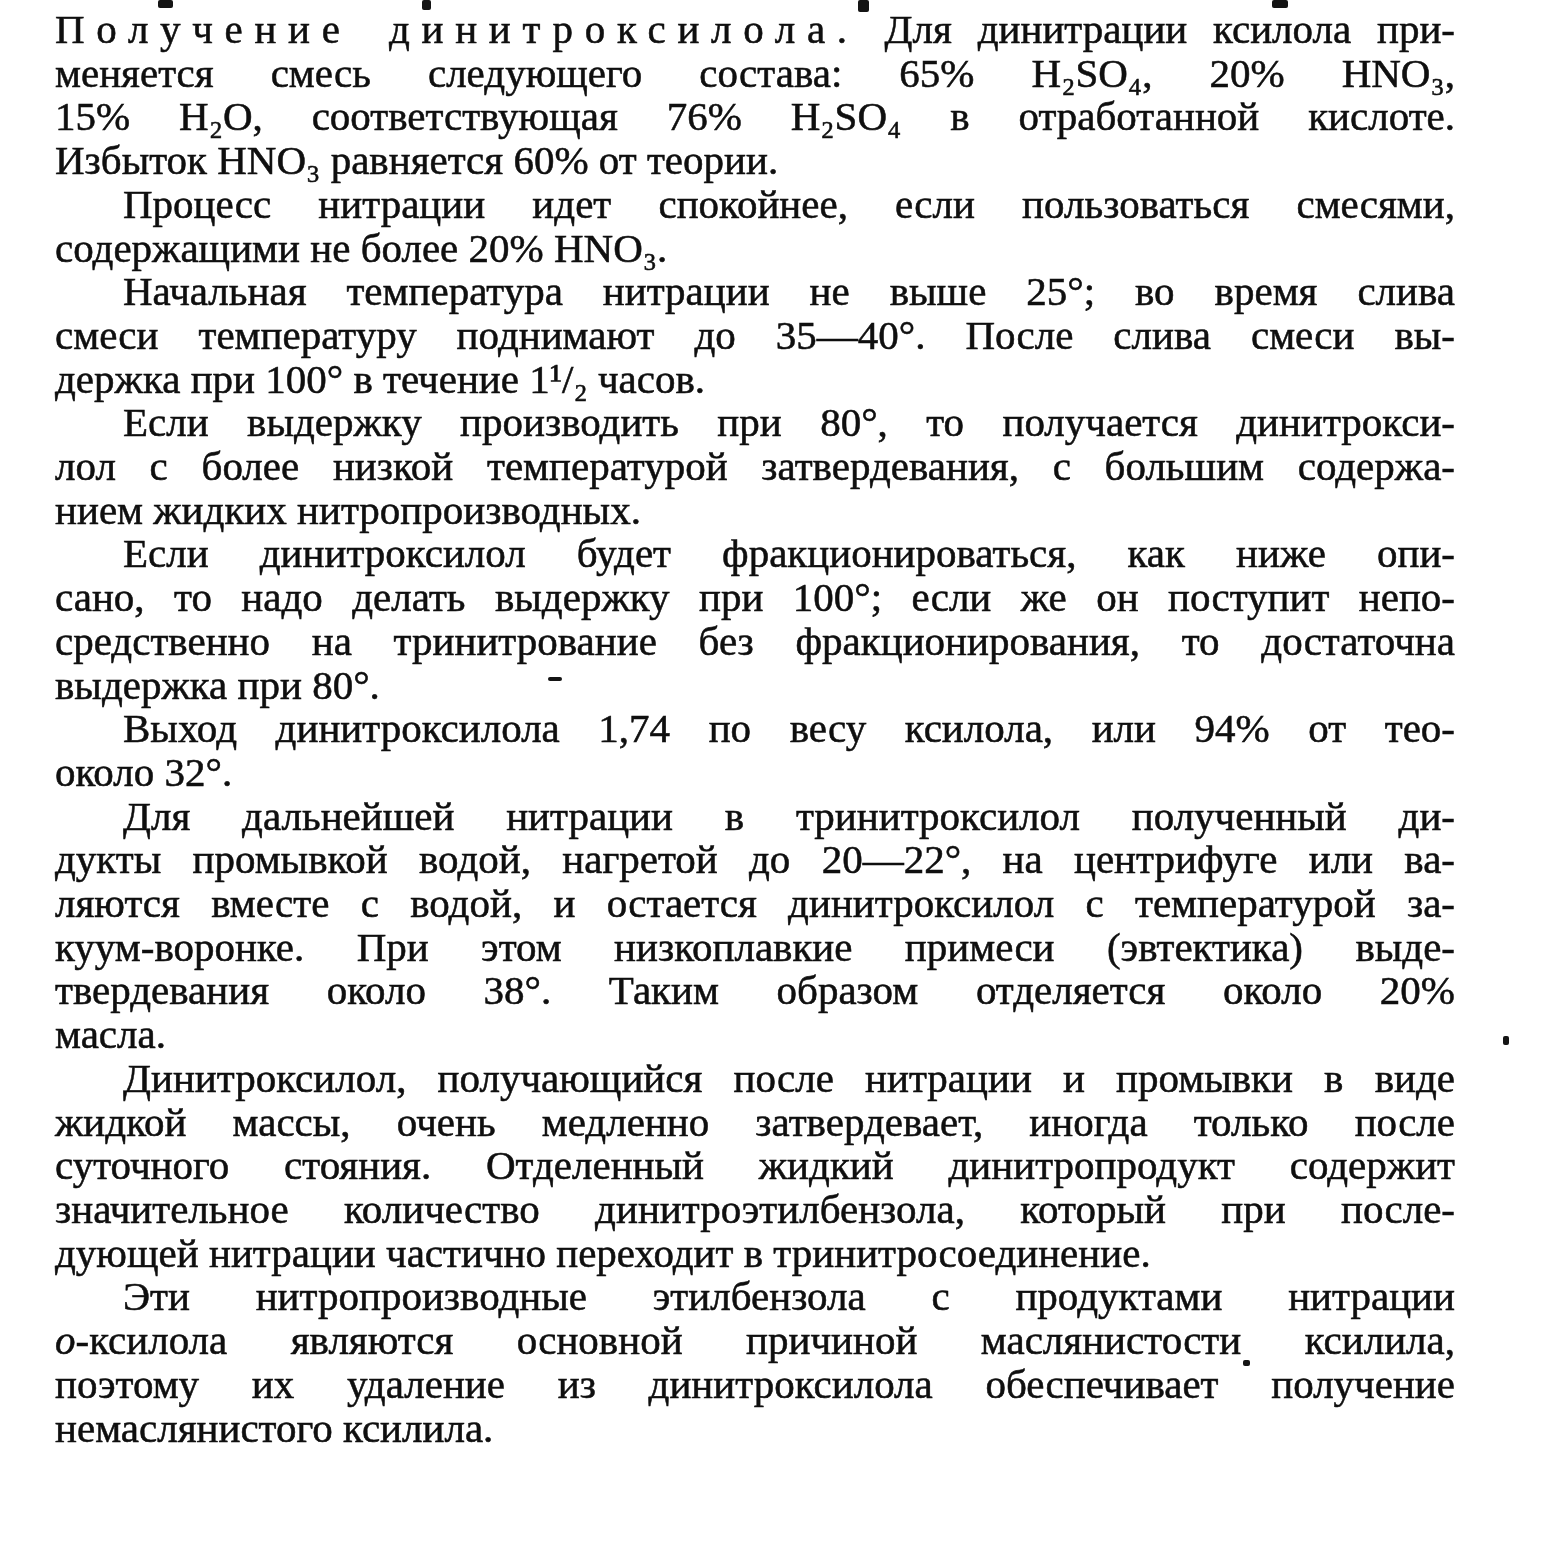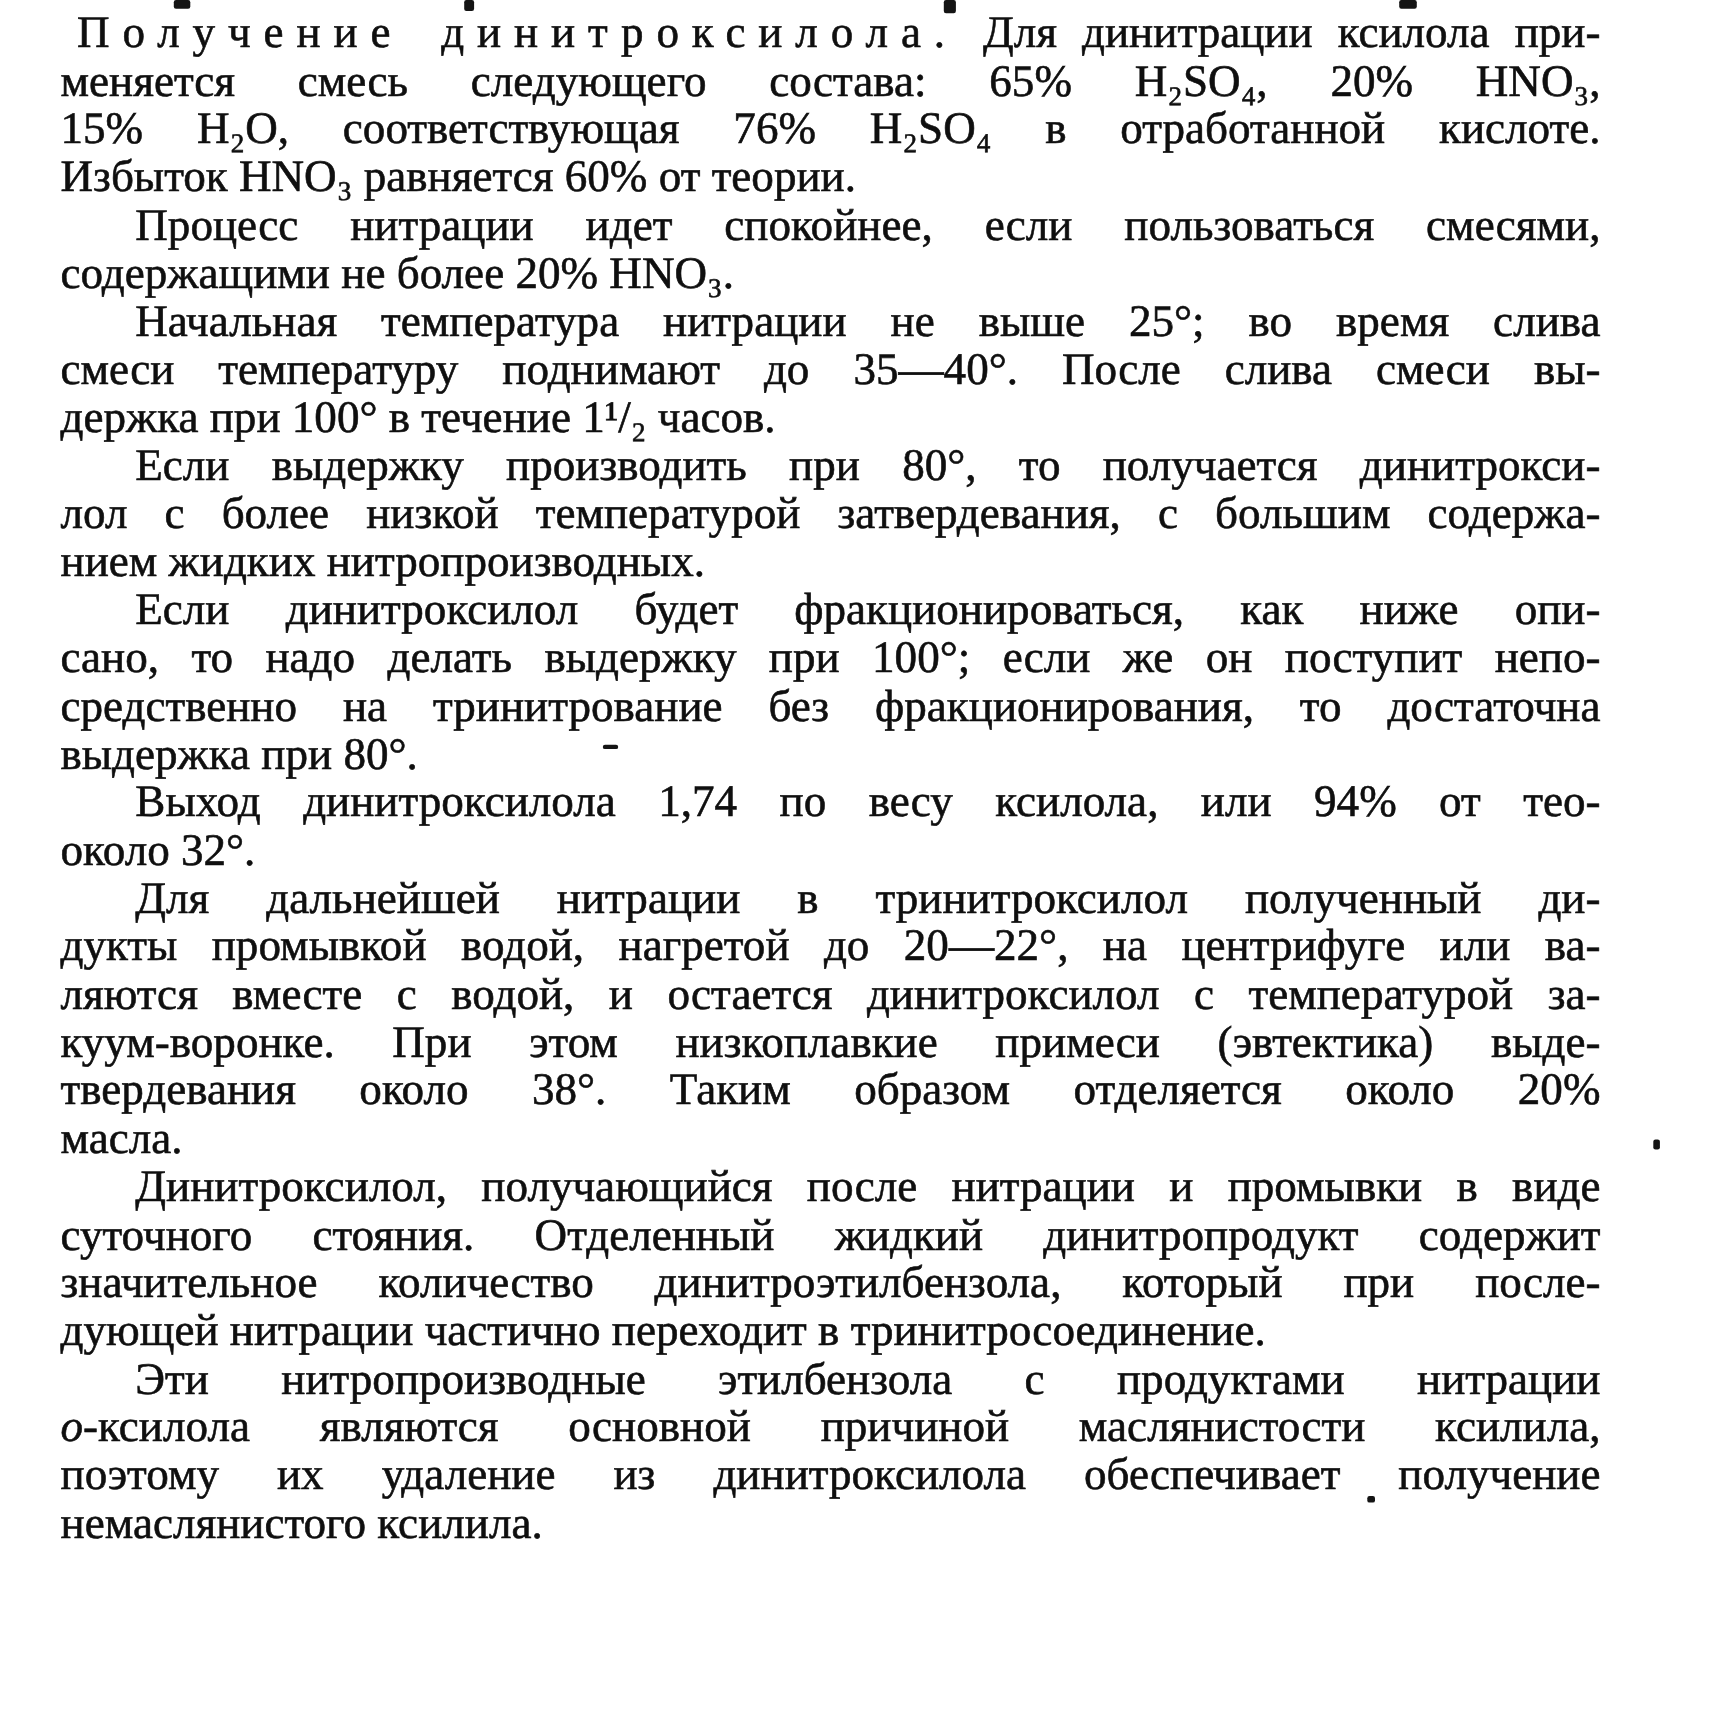--- a/index.html
+++ b/index.html
@@ -25,21 +25,21 @@
     line-height: 43.7px;
     -webkit-text-stroke: 0.55px;
   }
   .line {
     text-align: justify;
     text-align-last: justify;
     white-space: normal;
   }
   .line.indent { text-indent: 68px; }
   .line.last { text-align-last: left; }
-  .spaced { letter-spacing: 0.285em; margin-left: 15px; }
+  .spaced { letter-spacing: 0.285em; }
   .italic { font-style: italic; }
   .artifact {
     position: absolute;
     background: #141414;
     border-radius: 2px;
   }
 </style>
 </head>
 <body>
 
@@ -63,20 +63,21 @@
       <div class="line last"><span>выдержка при 80°.</span></div>
       <div class="line indent"><span>Выход динитроксилола 1,74 по весу ксилола, или 94% от тео-</span></div>
       <div class="line last"><span>около 32°.</span></div>
       <div class="line indent"><span>Для дальнейшей нитрации в тринитроксилол полученный ди-</span></div>
       <div class="line"><span>дукты промывкой водой, нагретой до 20—22°, на центрифуге или ва-</span></div>
       <div class="line"><span>ляются вместе с водой, и остается динитроксилол с температурой за-</span></div>
       <div class="line"><span>куум-воронке. При этом низкоплавкие примеси (эвтектика) выде-</span></div>
       <div class="line"><span>твердевания около 38°. Таким образом отделяется около 20%</span></div>
       <div class="line last"><span>масла.</span></div>
       <div class="line indent"><span>Динитроксилол, получающийся после нитрации и промывки в виде</span></div>
+      <div class="line"><span>жидкой массы, очень медленно затвердевает, иногда только после</span></div>
       <div class="line"><span>суточного стояния. Отделенный жидкий динитропродукт содержит</span></div>
       <div class="line"><span>значительное количество динитроэтилбензола, который при после-</span></div>
       <div class="line last"><span>дующей нитрации частично переходит в тринитросоединение.</span></div>
       <div class="line indent"><span>Эти нитропроизводные этилбензола с продуктами нитрации</span></div>
       <div class="line"><span class="italic">о</span><span>-ксилола являются основной причиной маслянистости ксилила,</span></div>
       <div class="line"><span>поэтому их удаление из динитроксилола обеспечивает получение</span></div>
       <div class="line last"><span>немаслянистого ксилила.</span></div>
     </div>
 
   <div class="artifact" style="left:158px; top:0; width:15px; height:8px;"></div>

